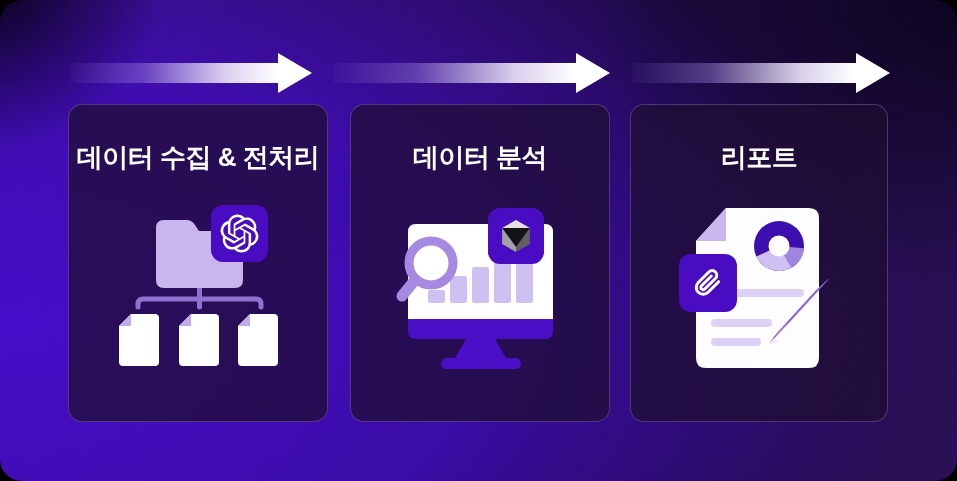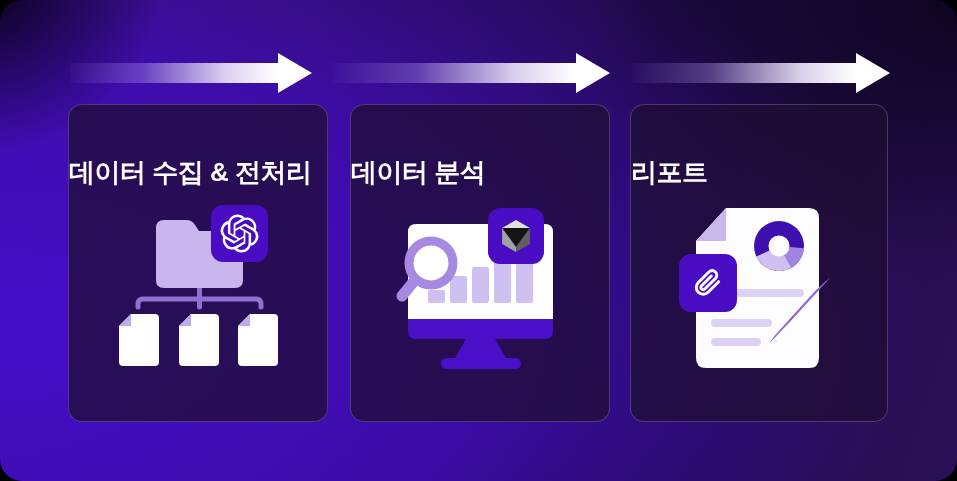--- a/index.html
+++ b/index.html
@@ -27,21 +27,21 @@
   .arrow3{left:632px;width:258px;} .arrow3 .shaft{width:224px;} .arrow3 .head{left:224px;}
   
   .card{
     position:absolute;top:104px;width:260px;height:318px;border-radius:14px;
     background:rgba(30,14,48,0.72);
     border:1px solid rgba(174,150,224,0.32);
     box-sizing:border-box;
   }
   .card1{left:68px;} .card2{left:350px;} .card3{left:630px;width:258px;}
   .card h2{
-    margin:0;padding-top:53px;color:#ffffff;
+    margin:0;padding-top:38px;text-align:center;color:#ffffff;
     font-size:26px;font-weight:700;letter-spacing:-0.5px;line-height:1.1;
   }
   .illu{position:absolute;left:20px;top:96px;}
   .card2 .illu{top:101px;}
 </style>
 </head>
 <body>
 
 <div class="canvas">
 

